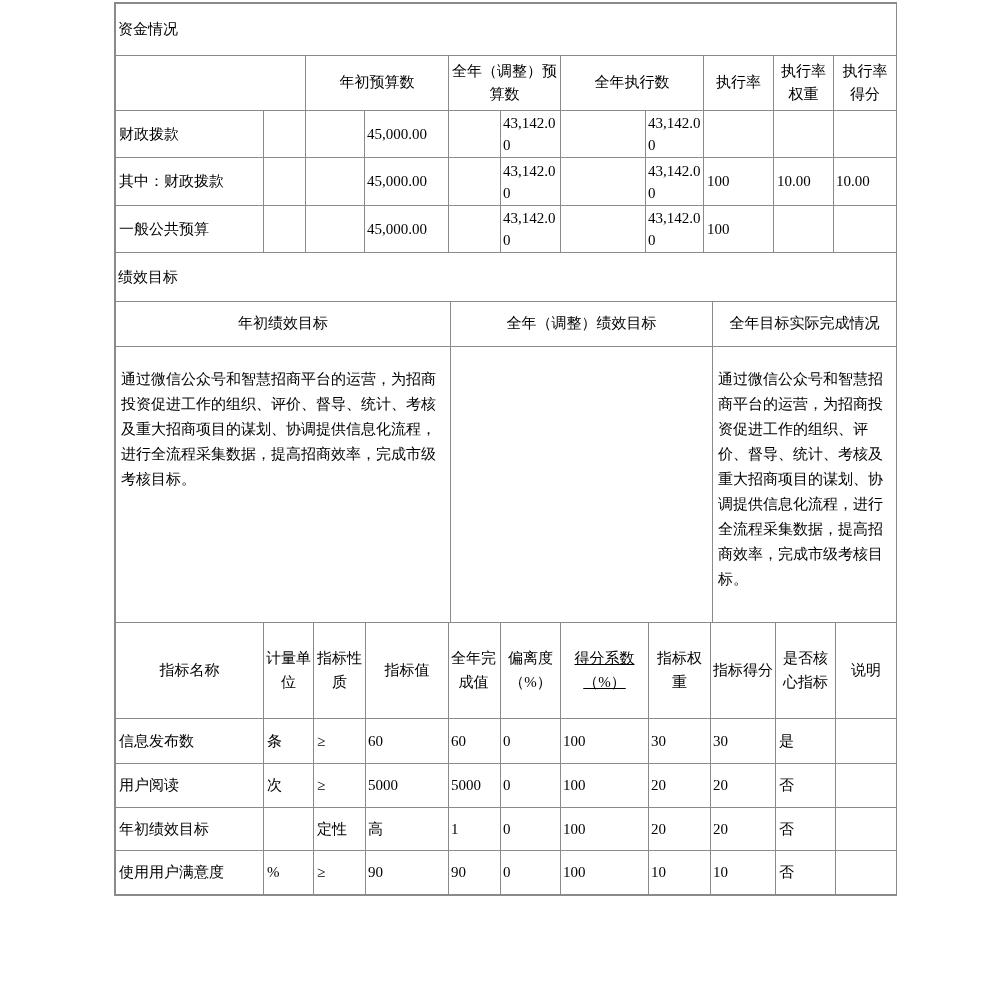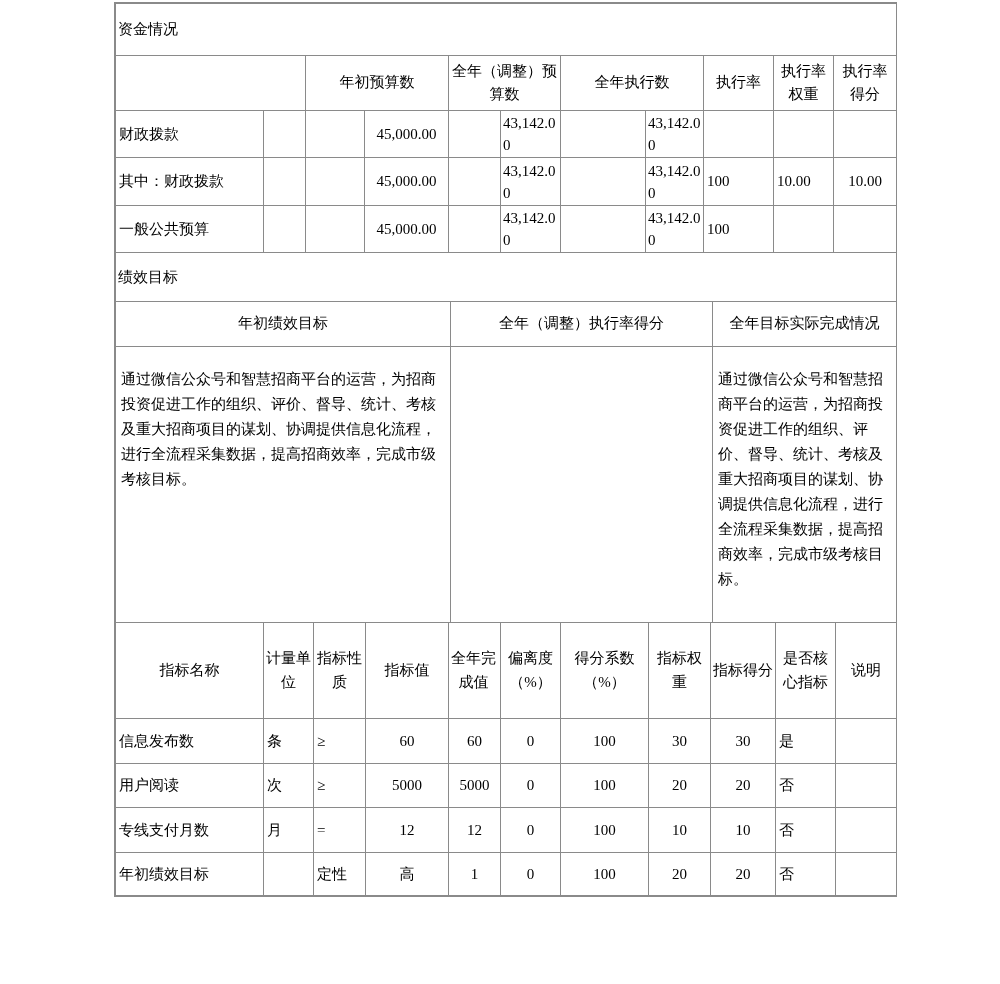--- a/index.html
+++ b/index.html
@@ -7,25 +7,25 @@
     width:1000px; height:984px; background:#ffffff; position:relative;
     font-family:"Liberation Serif","DejaVu Serif",serif; color:#000;
   }
   .sheet { position:absolute; left:114px; top:2px; width:781px; border:1px solid #8a8a8a; background:#fff; }
   table { border-collapse:collapse; table-layout:fixed; width:781px; font-size:15px; }
   table + table { margin-top:-1px; }
   td { border:1px solid #8a8a8a; padding:1px 2px; vertical-align:middle; overflow:hidden; line-height:1.5; }
   .title  { }
   .chead  { text-align:center; line-height:1.55; }
   .lbl    { text-align:left; padding-left:3px; }
-  .num    { text-align:center; padding-right:2px;margin-left:44px; }
+  .num    { text-align:left; padding-right:2px;margin-left:44px; }
   .numwrap{ text-align:left; word-break:break-all; line-height:22px; padding-left:2px; }
   .goaltext { vertical-align:top; text-align:left; padding:20px 5px; line-height:25px; }
   .pad4 { padding-right:4px;margin-top:32px; }
-  .pad8 { padding-left:8px; padding-right:8px; }
+  .pad8 { padding-left:8px; padding-right:8px;text-decoration:underline; }
   .h52{height:52px}.h55{height:55px}.h47{height:47px}.h48{height:48px}.h46{height:46px}
   .h49{height:49px}.h45{height:45px}.h276{height:276px}.h96{height:96px}
   .h44{height:44px}.h43{height:43px}
 </style>
 </head>
 <body>
 
 <div class="sheet">
 
   <table>
@@ -102,21 +102,21 @@
       <col style="width:335px">
         <col style="width:262px">
         <col style="width:184px">
     </colgroup>
     <tbody>
         <tr class="h49">
       <td class="title" colspan="3">绩效目标</td>
     </tr>
     <tr class="h45">
       <td class="chead">年初绩效目标</td>
-      <td class="chead">全年（调整）执行率得分</td>
+      <td class="chead">全年（调整）绩效目标</td>
       <td class="chead">全年目标实际完成情况</td>
     </tr>
     <tr class="h276">
       <td class="goaltext">通过微信公众号和智慧招商平台的运营，为招商投资促进工作的组织、评价、督导、统计、考核及重大招商项目的谋划、协调提供信息化流程，进行全流程采集数据，提高招商效率，完成市级考核目标。</td>
       <td class="goaltext"></td>
       <td class="goaltext">通过微信公众号和智慧招商平台的运营，为招商投资促进工作的组织、评价、督导、统计、考核及重大招商项目的谋划、协调提供信息化流程，进行全流程采集数据，提高招商效率，完成市级考核目标。</td>
     </tr>
   </tbody>
     </table>
 
@@ -167,42 +167,42 @@
       <td class="lbl">≥</td>
       <td class="num">5000</td>
       <td class="num">5000</td>
       <td class="num">0</td>
       <td class="num">100</td>
       <td class="num">20</td>
       <td class="num">20</td>
       <td class="lbl">否</td>
       <td class="lbl"></td>
     </tr>
-    <tr class="h45">
-      <td class="lbl">专线支付月数</td>
-      <td class="lbl">月</td>
-      <td class="lbl">=</td>
-      <td class="num">12</td>
-      <td class="num">12</td>
+    <tr class="h43">
+      <td class="lbl">年初绩效目标</td>
+      <td class="lbl"></td>
+      <td class="lbl">定性</td>
+      <td class="num">高</td>
+      <td class="num">1</td>
+      <td class="num">0</td>
+      <td class="num">100</td>
+      <td class="num">20</td>
+      <td class="num">20</td>
+      <td class="lbl">否</td>
+      <td class="lbl"></td>
+    </tr>
+    <tr class="h44">
+      <td class="lbl">使用用户满意度</td>
+      <td class="lbl">%</td>
+      <td class="lbl">≥</td>
+      <td class="num">90</td>
+      <td class="num">90</td>
       <td class="num">0</td>
       <td class="num">100</td>
       <td class="num">10</td>
       <td class="num">10</td>
       <td class="lbl">否</td>
       <td class="lbl"></td>
     </tr>
-    <tr class="h43">
-      <td class="lbl">年初绩效目标</td>
-      <td class="lbl"></td>
-      <td class="lbl">定性</td>
-      <td class="num">高</td>
-      <td class="num">1</td>
-      <td class="num">0</td>
-      <td class="num">100</td>
-      <td class="num">20</td>
-      <td class="num">20</td>
-      <td class="lbl">否</td>
-      <td class="lbl"></td>
-    </tr>
   </tbody>
     </table>
 
 </div>
 
 </body></html>

